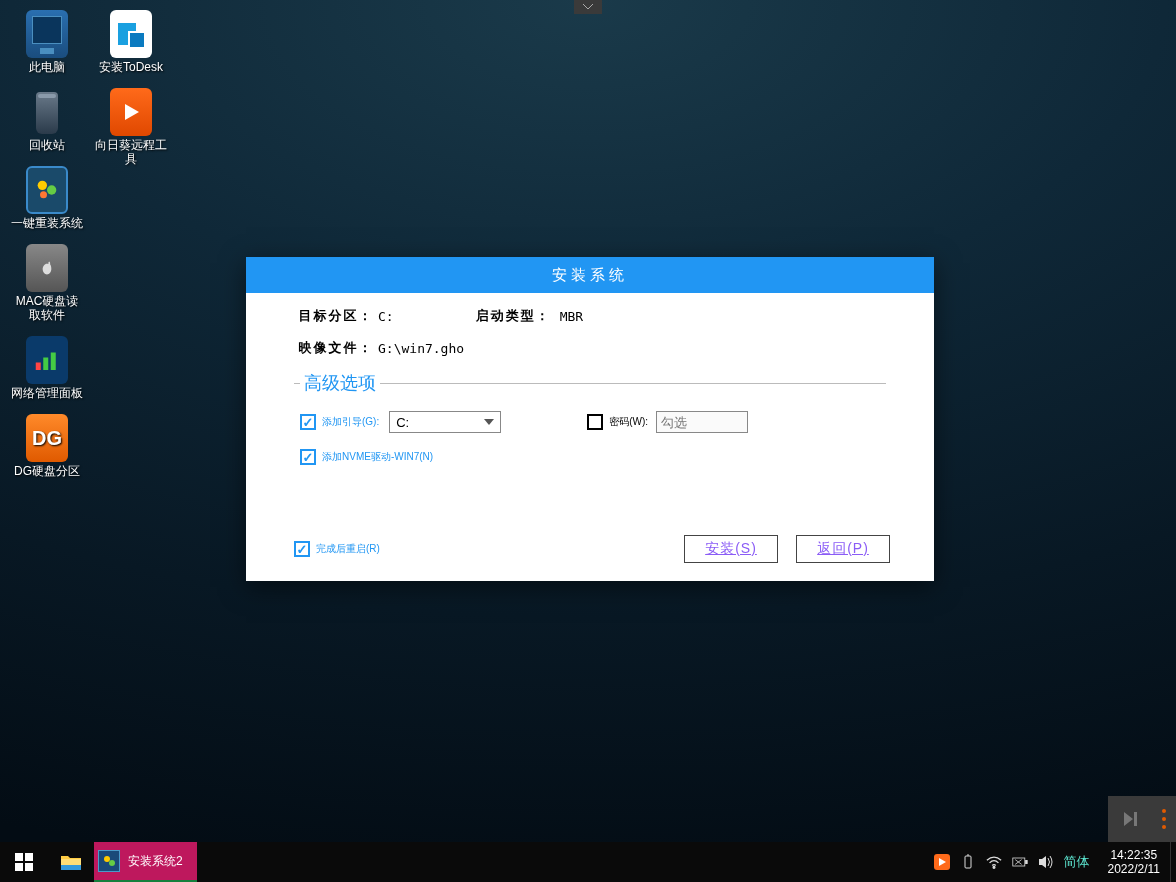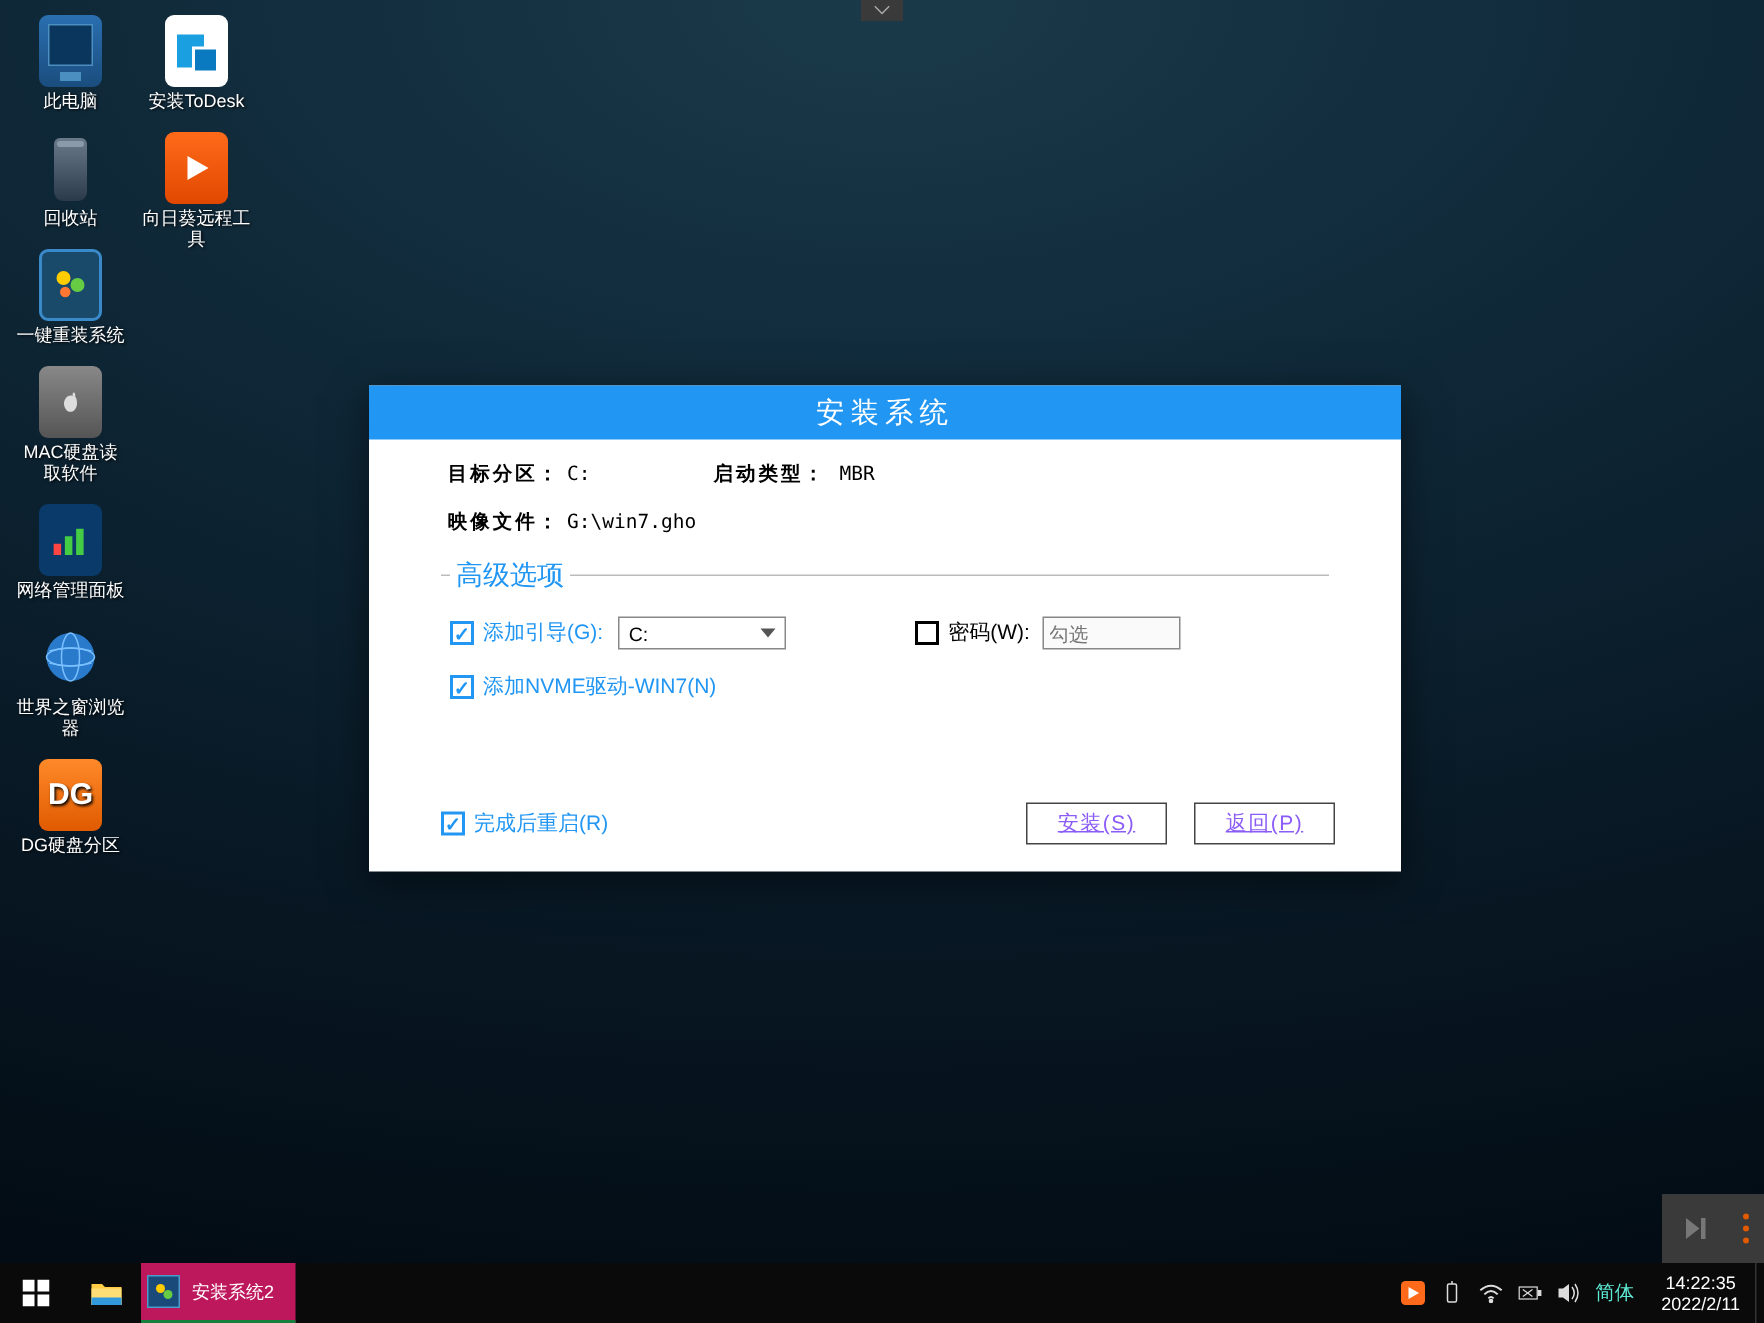--- a/index.html
+++ b/index.html
@@ -56,31 +56,31 @@
 .ic-globe svg { width:40px; height:40px; }
 
 .ic-dg { background:linear-gradient(#ff8a2a,#e05a00); }
 .ic-dg span { font-weight:bold; font-size:20px; color:#fff; }
 
 
 .dialog {
   position:absolute; left:246px; top:257px; width:688px; height:324px;
   background:#fff; box-shadow:0 6px 24px rgba(0,0,0,.5);
 }
-.dlg-title { height:36px; background:#2196f3; color:#fff; display:flex; align-items:center; justify-content:center; font-size:19px; letter-spacing:4px; }
+.dlg-title { height:36px; background:#2196f3; color:#fff; display:flex; align-items:center; justify-content:center; font-size:15px; letter-spacing:4px; }
 .dlg-body { padding:14px 48px 0 48px; font-size:13px; color:#000; }
 .row { display:flex; align-items:center; margin-bottom:14px; }
 .lbl-k { width:84px; font-weight:bold; letter-spacing:2px;text-align:center; }
 .lbl-k2 { width:84px; font-weight:bold; letter-spacing:2px; margin-left:82px; }
 .val { font-family:"SimSun",monospace; font-size:13px; }
 
 fieldset.adv { border:1px solid #bbb; border-left:none; border-right:none; border-bottom:none; margin-top:2px; padding:16px 6px 4px; position:relative; }
 fieldset.adv legend { color:#2196f3; font-size:18px; padding:0 4px; }
 
-.chk { display:inline-flex; align-items:center; gap:6px; color:#2196f3; font-size:14px; cursor:pointer; }
+.chk { display:inline-flex; align-items:center; gap:6px; color:#2196f3; font-size:10px; cursor:pointer; }
 .chk .box { width:16px; height:16px; border:2px solid #2196f3; display:flex; align-items:center; justify-content:center; }
 .chk .box.on::after { content:"✓"; font-size:13px; font-weight:bold; color:#2196f3; line-height:1; }
 .chk.pw { color:#000; }
 .chk.pw .box { border-color:#000; }
 
 .sel { width:112px; height:22px; border:1px solid #888; background:#fff; display:inline-flex; align-items:center; justify-content:space-between; padding:0 6px; font-family:monospace; font-size:13px; margin-left:10px; cursor:pointer; }
 .sel .tri { width:0; height:0; border-left:5px solid transparent; border-right:5px solid transparent; border-top:6px solid #555; }
 
 .pwin { width:92px; height:22px; border:1px solid #888; margin-left:8px; padding:0 4px; font-size:13px; color:#aaa; }
 
@@ -152,31 +152,20 @@
     <div class="ic ic-net">
       <svg viewBox="0 0 24 24">
           <rect x="3" y="14" width="4" height="6" fill="#ff4444"></rect>
           <rect x="9" y="10" width="4" height="10" fill="#44cc44"></rect>
           <rect x="15" y="6" width="4" height="14" fill="#44cc44"></rect>
         </svg>
     </div>
     <div class="lbl">网络管理面板</div>
   </div>
   <div class="d-icon">
-    <div class="ic ic-globe">
-      <svg viewBox="0 0 40 40">
-          <circle cx="20" cy="20" r="16" fill="#2a7acc"></circle>
-          <ellipse cx="20" cy="20" rx="16" ry="6" fill="none" stroke="#7ac0ff" stroke-width="1"></ellipse>
-          <ellipse cx="20" cy="20" rx="6" ry="16" fill="none" stroke="#7ac0ff" stroke-width="1"></ellipse>
-          <path d="M6 16 Q20 12 34 16 M6 24 Q20 28 34 24" stroke="#7ac0ff" fill="none"></path>
-        </svg>
-    </div>
-    <div class="lbl">世界之窗浏览器</div>
-  </div>
-  <div class="d-icon">
     <div class="ic ic-dg">
         <span>DG</span>
       </div>
     <div class="lbl">DG硬盘分区</div>
   </div>
 </div>
 
 <div class="desktop2">
   <div class="d-icon">
     <div class="ic ic-todesk">

